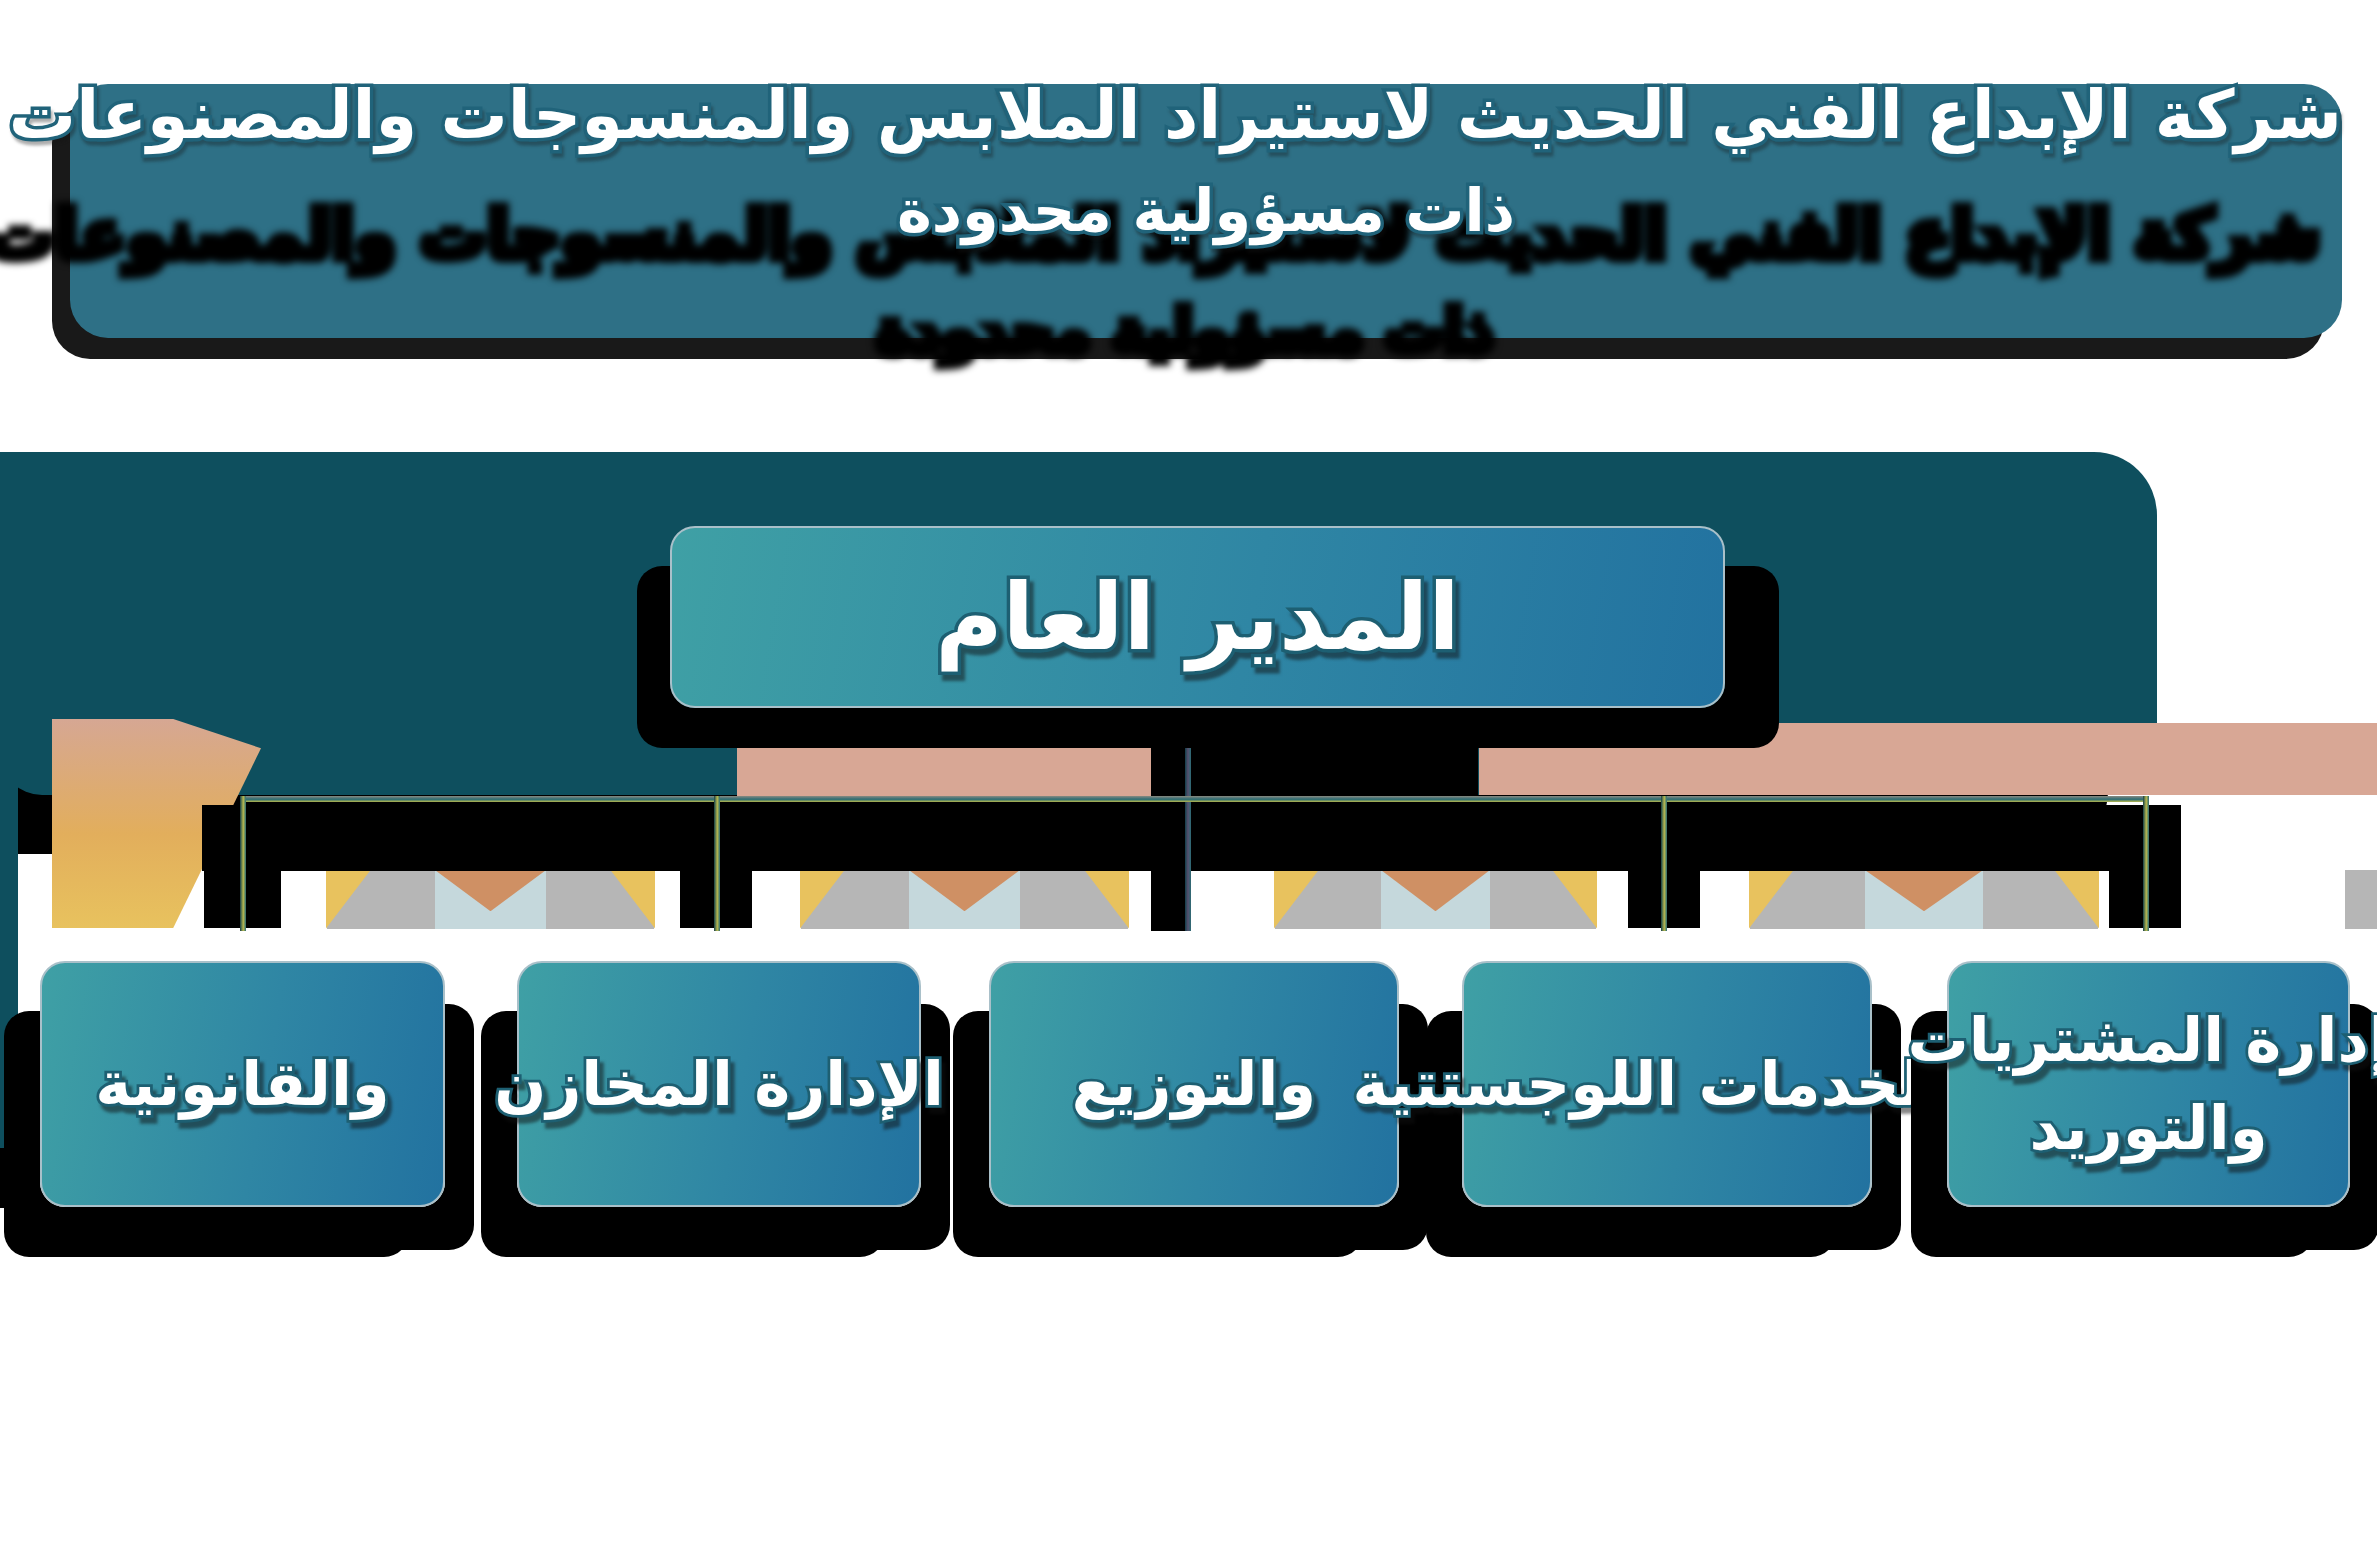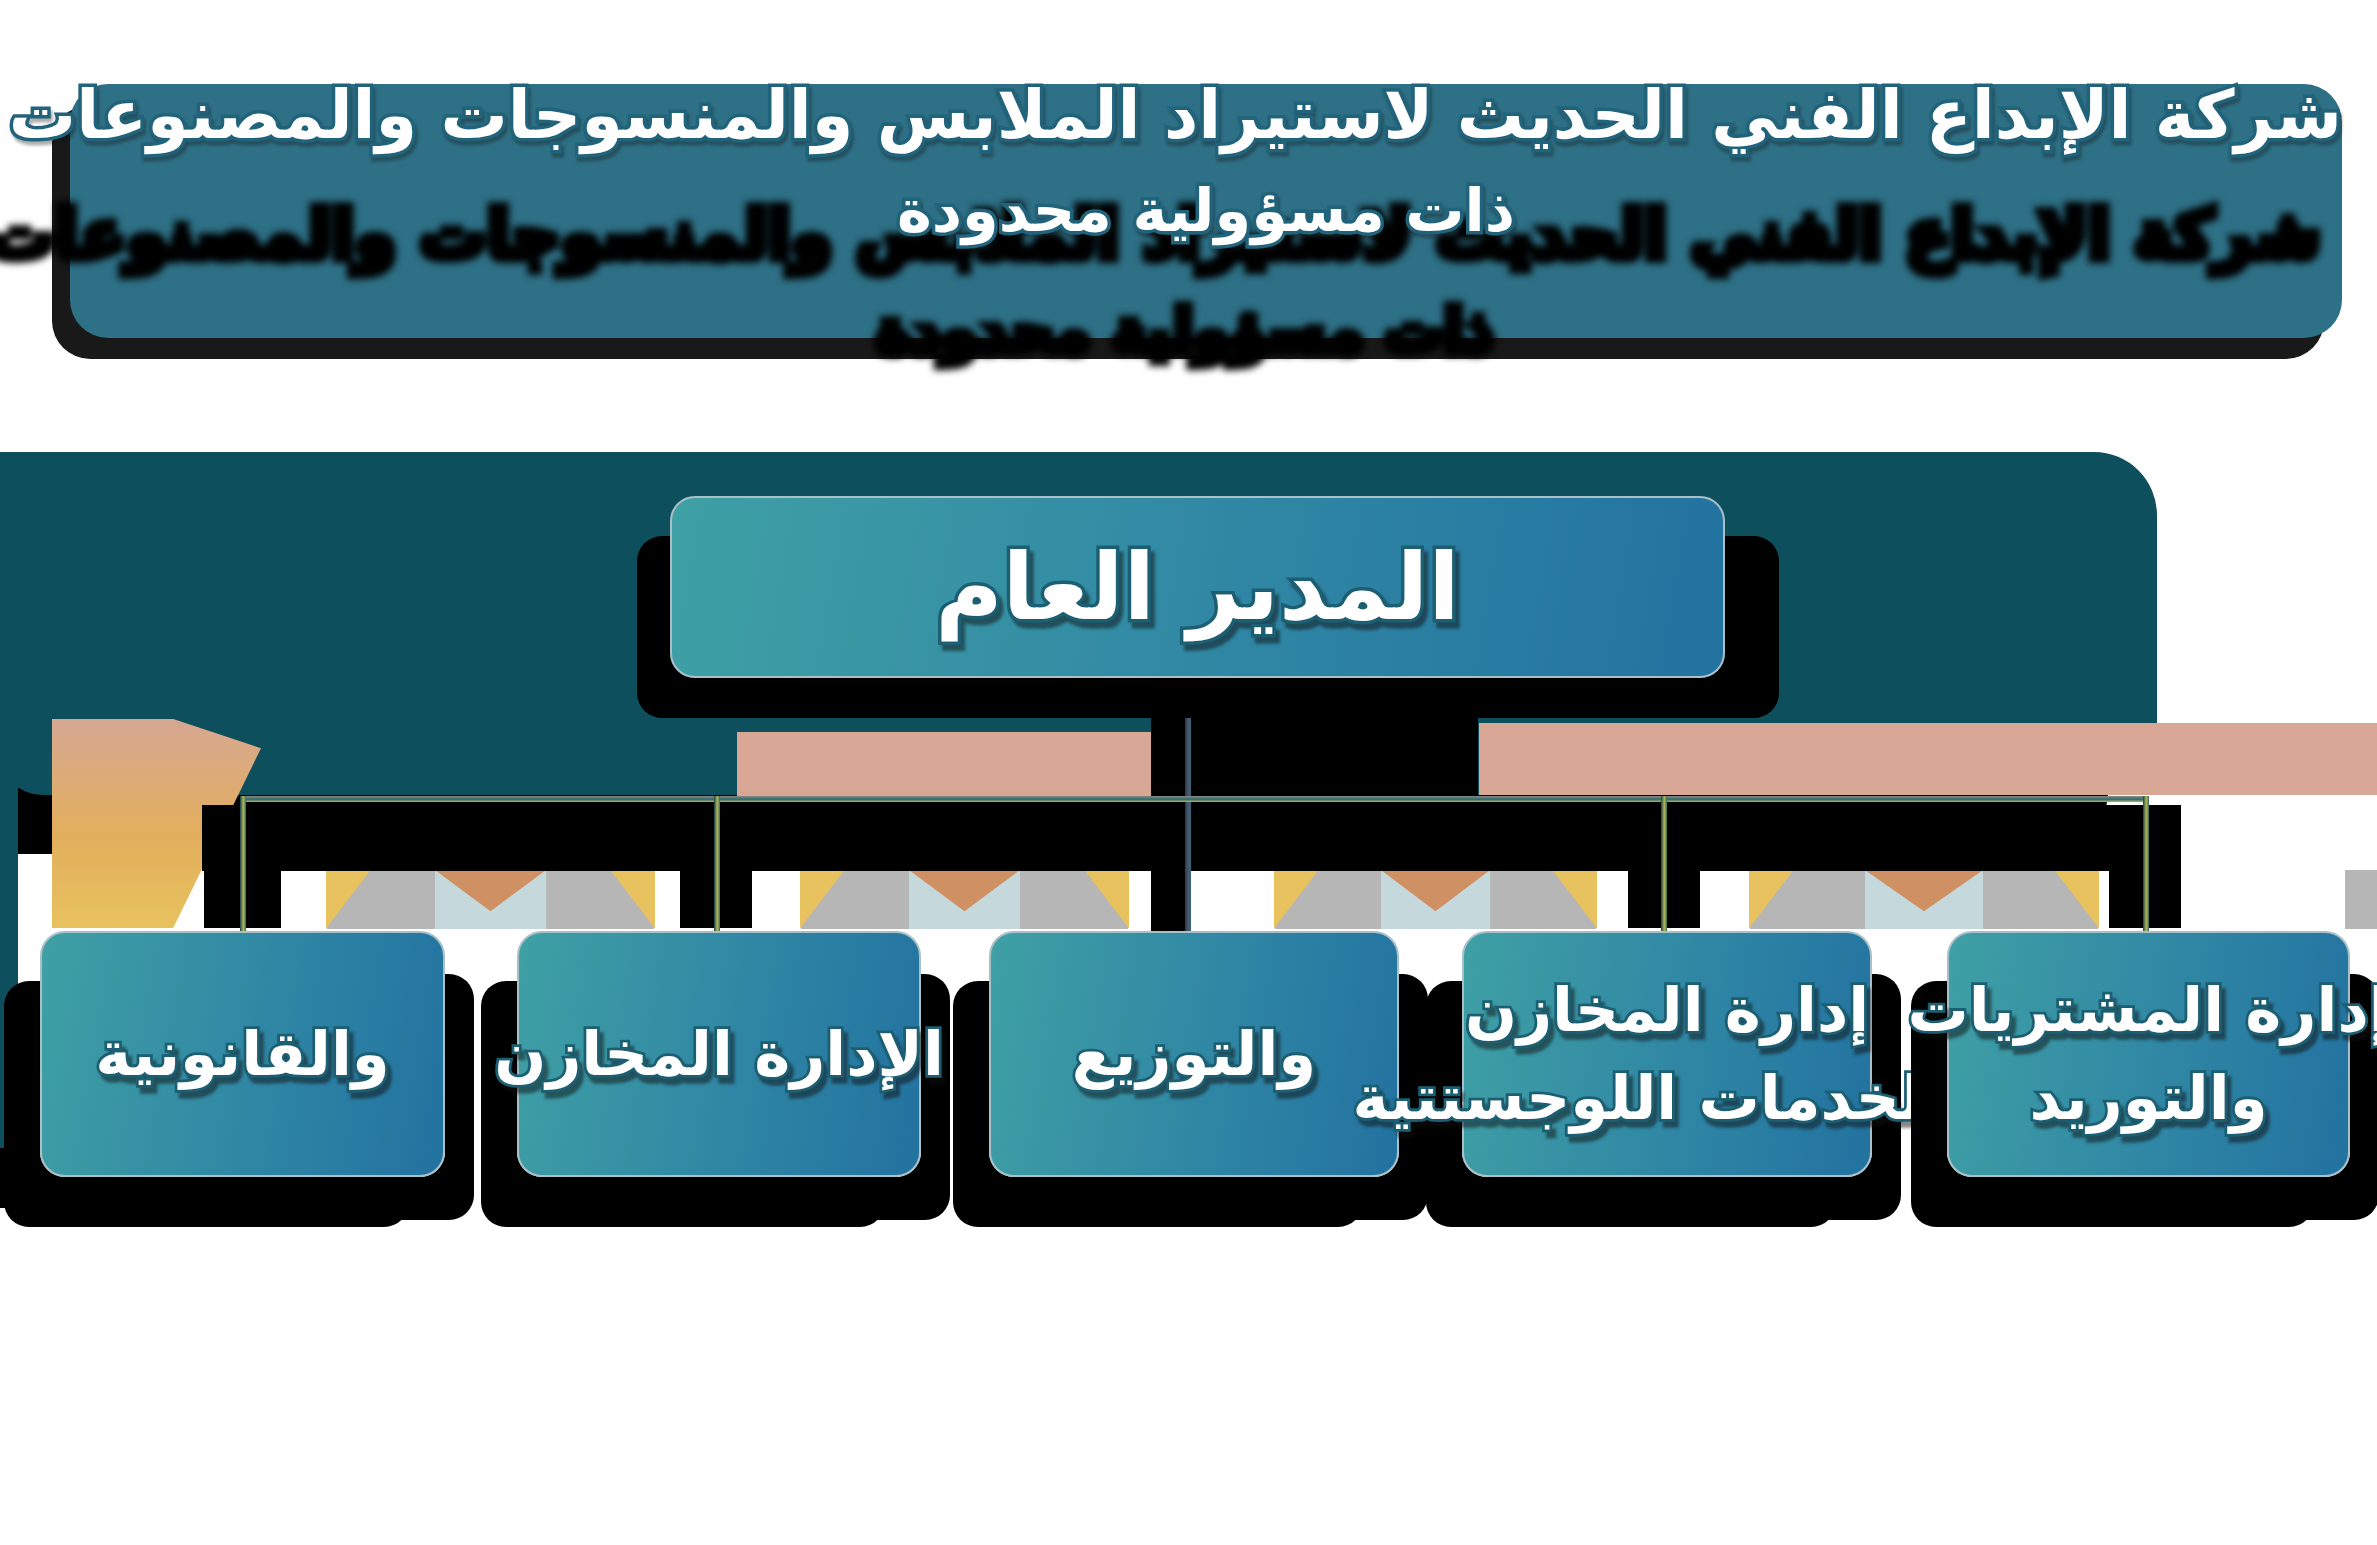--- a/index.html
+++ b/index.html
@@ -75,21 +75,21 @@
   .cl-yellow{position:absolute;top:0;width:45px;height:100%;background:#e8c25e;}
   .cl-yellow.l{left:-1.4px;clip-path:polygon(0 0,100% 0,0 100%);}
   .cl-yellow.r{right:-1.4px;clip-path:polygon(0 0,100% 0,100% 100%);}
   .gray-sliver{left:2345px;top:870px;width:32px;height:59px;background:#b6b6b6;z-index:2;}
 
   
   .node{
     position:absolute;border-radius:25px;border:2.8px solid #a9c0c9;
     background:linear-gradient(100deg,#3fa0a5 0%,#2f86a4 55%,#2272a0 100%);
     display:flex;flex-direction:column;align-items:center;justify-content:center;
-    z-index:4;direction:rtl;text-align:center;
+    z-index:4;direction:rtl;text-align:center;margin-top:30px;
   }
   .node .txt{
     font-weight:bold;color:#fff;white-space:nowrap;
     -webkit-text-stroke:5.6px #1d5f72;paint-order:stroke fill;
     filter:drop-shadow(4.2px 6.3px 1.4px rgba(15,15,15,0.5));
   }
   .root-node{
     left:670px;top:496px;width:1051px;height:178px;
     box-shadow:54px 40px 0 #000,-33px 40px 0 #000;
   }
@@ -179,21 +179,20 @@
 <div class="node dept" style="left:517px;width:400px;">
   <div class="txt">الإدارة المخازن</div>
   <div class="txt"></div>
 </div>
 
 <div class="node dept" style="left:989px;width:406px;">
   <div class="txt">والتوزيع</div>
 </div>
 
 <div class="node dept" style="left:1462px;width:406px;">
-  <div class="txt">إدارة المخازن</div>
   <div class="txt">والخدمات اللوجستتية</div>
 </div>
 
 <div class="node dept" style="left:1947px;width:399px;">
   <div class="txt">إدارة المشتريات</div>
   <div class="txt">والتوريد</div>
 </div>
 
 
 </body></html>

